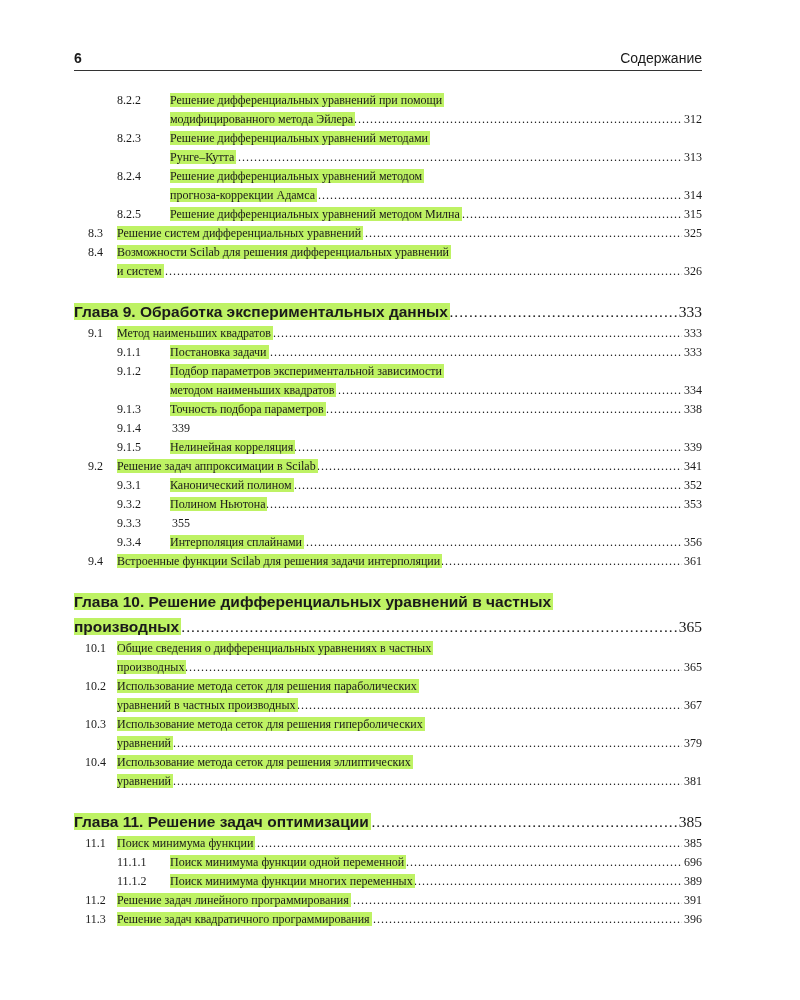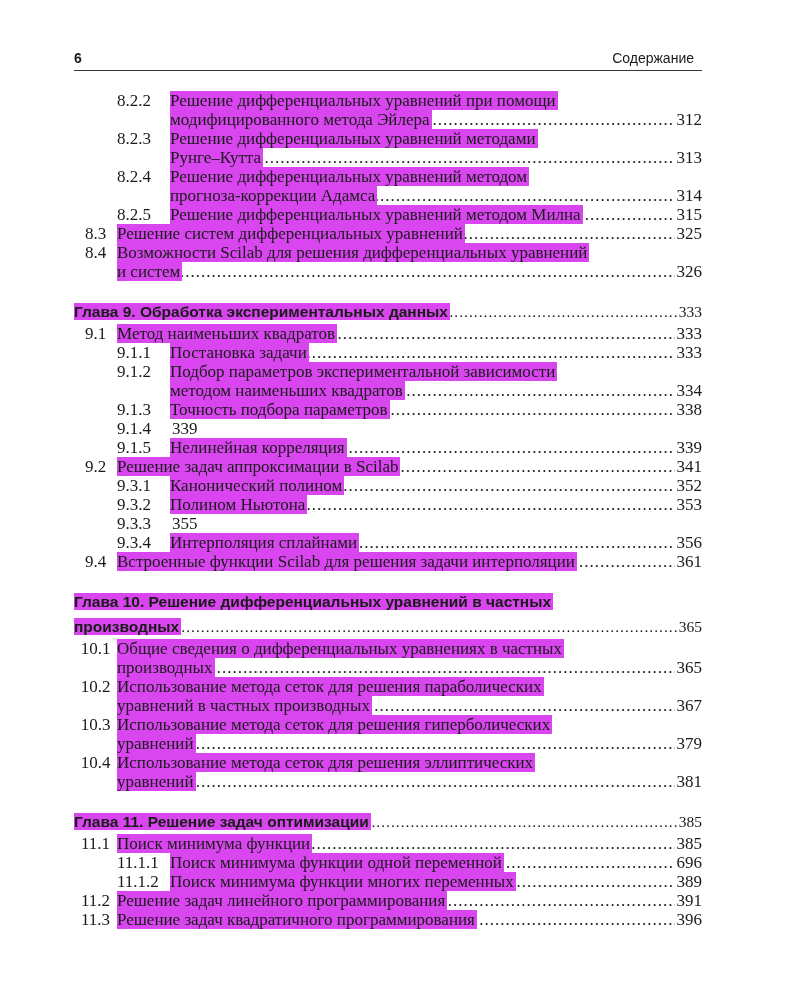--- a/index.html
+++ b/index.html
@@ -2,26 +2,26 @@
 <html><head>
   <meta charset="utf-8">
   <style>
     html, body { margin: 0; padding: 0; background: #ffffff; }
     body { width: 800px; height: 1000px; position: relative; overflow: hidden;
            font-family: "Liberation Serif", "DejaVu Serif", serif; color: #1a1a1a; }
     .page { position: absolute; left: 74px; top: 0; width: 628px; }
     .header { position: absolute; left: 0; top: 48px; width: 628px; height: 22px;
               border-bottom: 1.5px solid #333; font-family: "Liberation Sans", "DejaVu Sans", sans-serif; font-size: 14px; }
     .header .pnum { position: absolute; left: 0; top: 2px; font-weight: bold; }
-    .header .ptitle { position: absolute; right: 8px; top: 2px; }
+    .header .ptitle { position: absolute; right: 0; top: 2px; }
     .toc { position: absolute; left: 0; top: 91px; width: 628px; }
-    .row { position: relative; display: flex; align-items: baseline; font-size: 17px; line-height: 19px; height: 19px; }
+    .row { position: relative; display: flex; align-items: baseline; font-size: 12px; line-height: 19px; height: 19px; }
     .num { flex: 0 0 auto; white-space: nowrap; }
     .ttl { white-space: nowrap; overflow: hidden; flex: 1 1 auto; position: relative; }
-    .ttl .txt { background: #d946ef; padding-right: 2px; position: relative; z-index: 1; text-align: right; }
+    .ttl .txt { background: #bef264; padding-right: 2px; position: relative; z-index: 1; text-align: right; }
     .ttl::after { content: "......................................................................................................................................................................................................"; position: absolute; left: 0; bottom: 0; white-space: nowrap; letter-spacing: 1px; color: #1a1a1a; z-index: 0; }
     .ttl.nodots::after { content: none; }
     .pg { flex: 0 0 auto; text-align: left; padding-left: 2px; background: #fff; }
     .l1 .num { width: 43px; text-align: center; }
     .l2 { padding-left: 43px; }
     .l2 .num { width: 53px; }
     .l3 { padding-left: 43px; }
     .l3 .num { width: 53px; }
     .cont { padding-left: 96px; }
     .cont1 { padding-left: 43px; }

